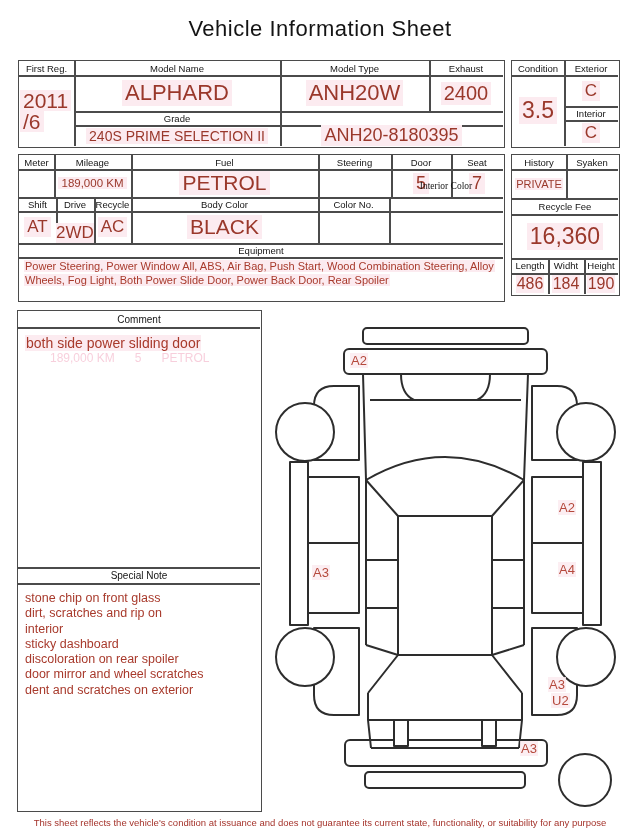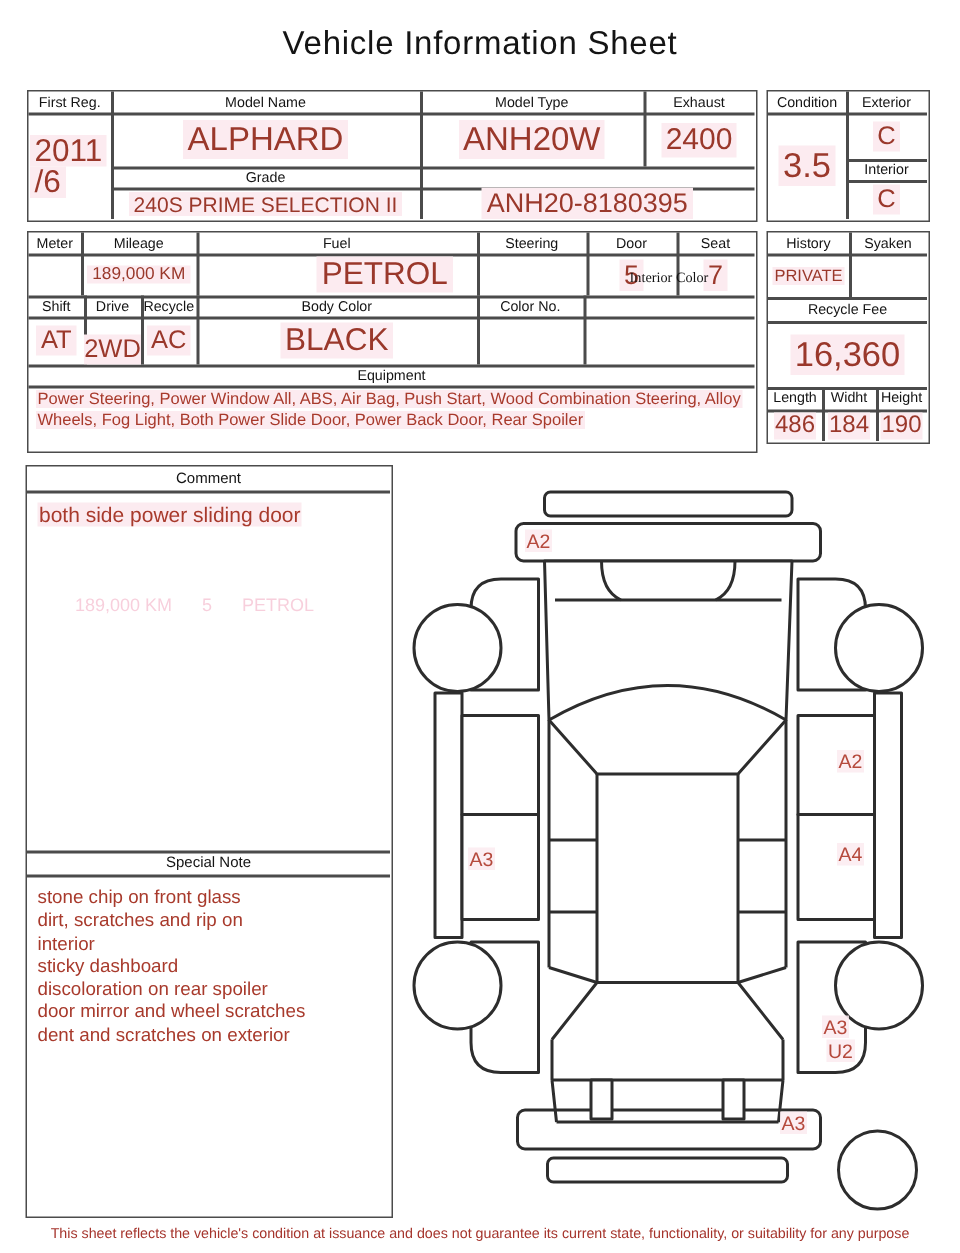--- a/index.html
+++ b/index.html
@@ -19,21 +19,21 @@
   .vline, .hline { position:absolute; background:#4b4b4b; }
   .vline { width:1.5px; }
   .hline { height:1.5px; }
   .eqp {
     position:absolute; left:5px; top:104px; width:474px;
     font-size:11px; line-height:1.3; color:#a83a2c;
   }
   .note-lines { position:absolute; left:7px; top:280px; width:232px;
     font-size:12.5px; line-height:1.22; color:#a83a2c; }
   .comment-text { position:absolute; left:7px; top:24px; font-size:14px; color:#a83a2c; }
-  .ghost { position:absolute; font-size:12px; white-space:pre; pointer-events:none;margin-top:45px; }
+  .ghost { position:absolute; font-size:12px; white-space:pre; pointer-events:none; }
   .ghost.pink { color:#f2a9c0; opacity:.55; }
   .ghost.cyan { color:#9fd8ea; opacity:.5; }
   .diagram { position:absolute; left:270px; top:310px; width:370px; height:505px; }
   .diag-lbl { position:absolute; color:#b5493c; font-size:13px; background:rgba(252,235,240,.85); padding:0 1px; }
   .footer {
     position:absolute; top:817px; left:0; width:640px; text-align:center;
     font-size:9.5px; color:#a5342c;
   }
   svg { display:block; }
 </style>
@@ -126,21 +126,21 @@
     <div class="cell lbl" style="left:35px; top:0; width:77px; height:14px;">Mileage</div>
     <div class="cell lbl" style="left:112px; top:0; width:187px; height:14px;">Fuel</div>
     <div class="cell lbl" style="left:299px; top:0; width:73px; height:14px;">Steering</div>
     <div class="cell lbl" style="left:372px; top:0; width:60px; height:14px;">Door</div>
     <div class="cell lbl" style="left:432px; top:0; width:52px; height:14px;">Seat</div>
 
     <div class="cell val" style="left:0; top:15px; width:35px; height:26px;"></div>
     <div class="cell val" style="left:35px; top:15px; width:77px; height:26px; font-size:11.5px;">
         <span class="hl">189,000 KM</span>
       </div>
-    <div class="cell val" style="left:112px; top:15px; width:187px; height:26px; font-size:21px;padding-left:32px;">
+    <div class="cell val" style="left:112px; top:15px; width:187px; height:26px; font-size:21px;">
         <span class="hl">PETROL</span>
       </div>
     <div class="cell val" style="left:299px; top:15px; width:73px; height:26px;"></div>
     <div class="cell val" style="left:372px; top:15px; width:60px; height:26px; font-size:18px;">
         <span class="hl">5</span>
       </div>
     <div class="cell val" style="left:432px; top:15px; width:52px; height:26px; font-size:18px;">
         <span class="hl">7</span>
       </div>
 

